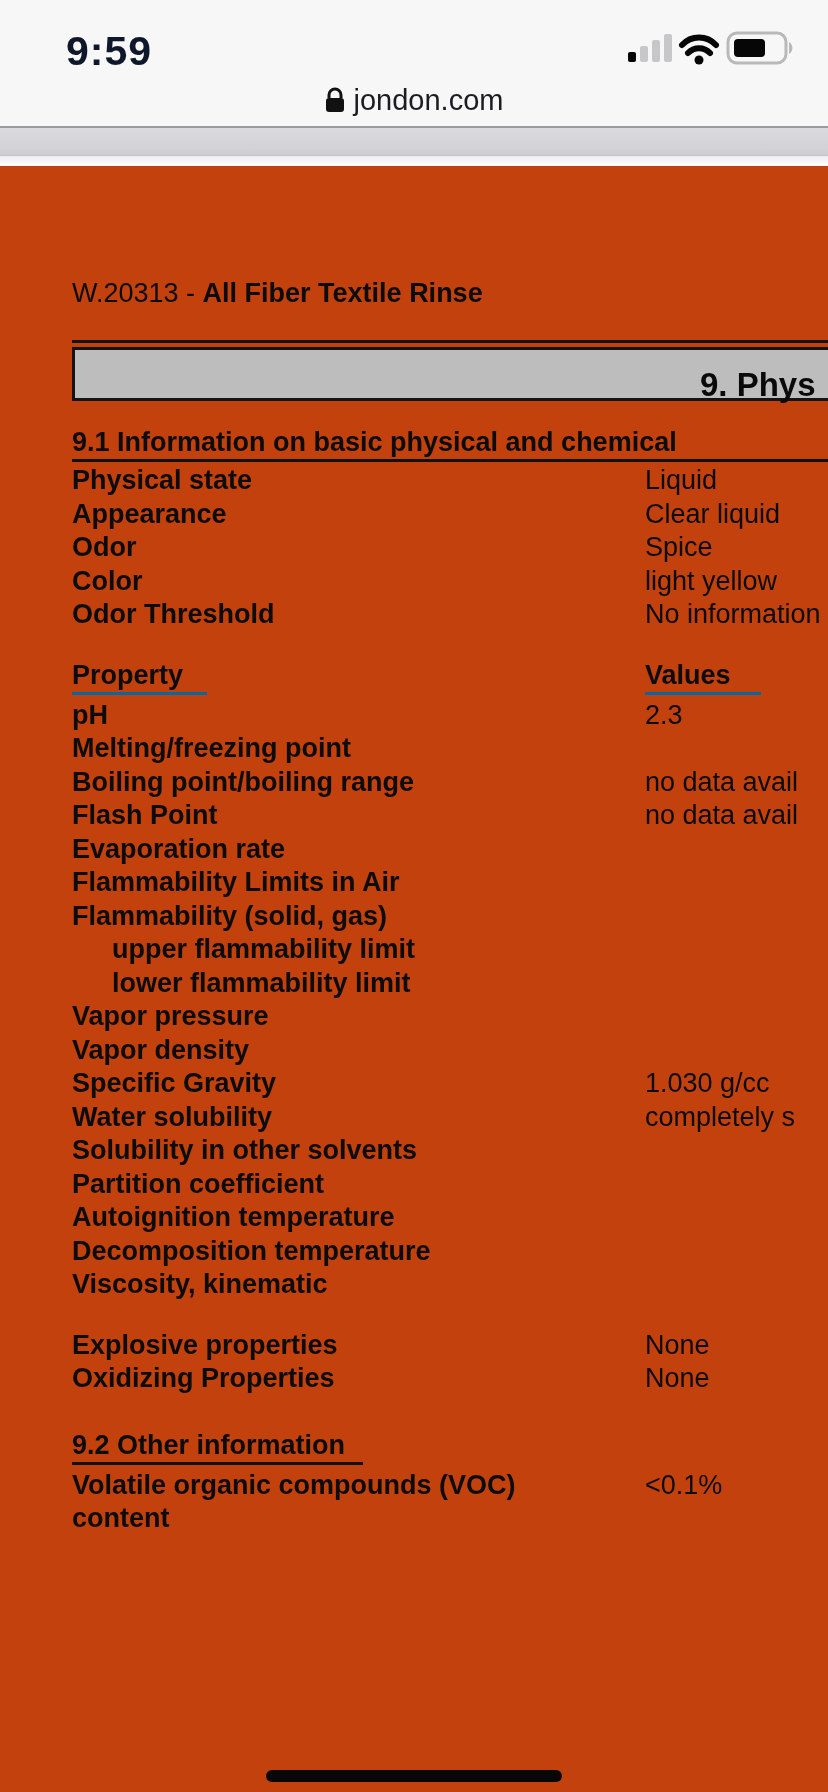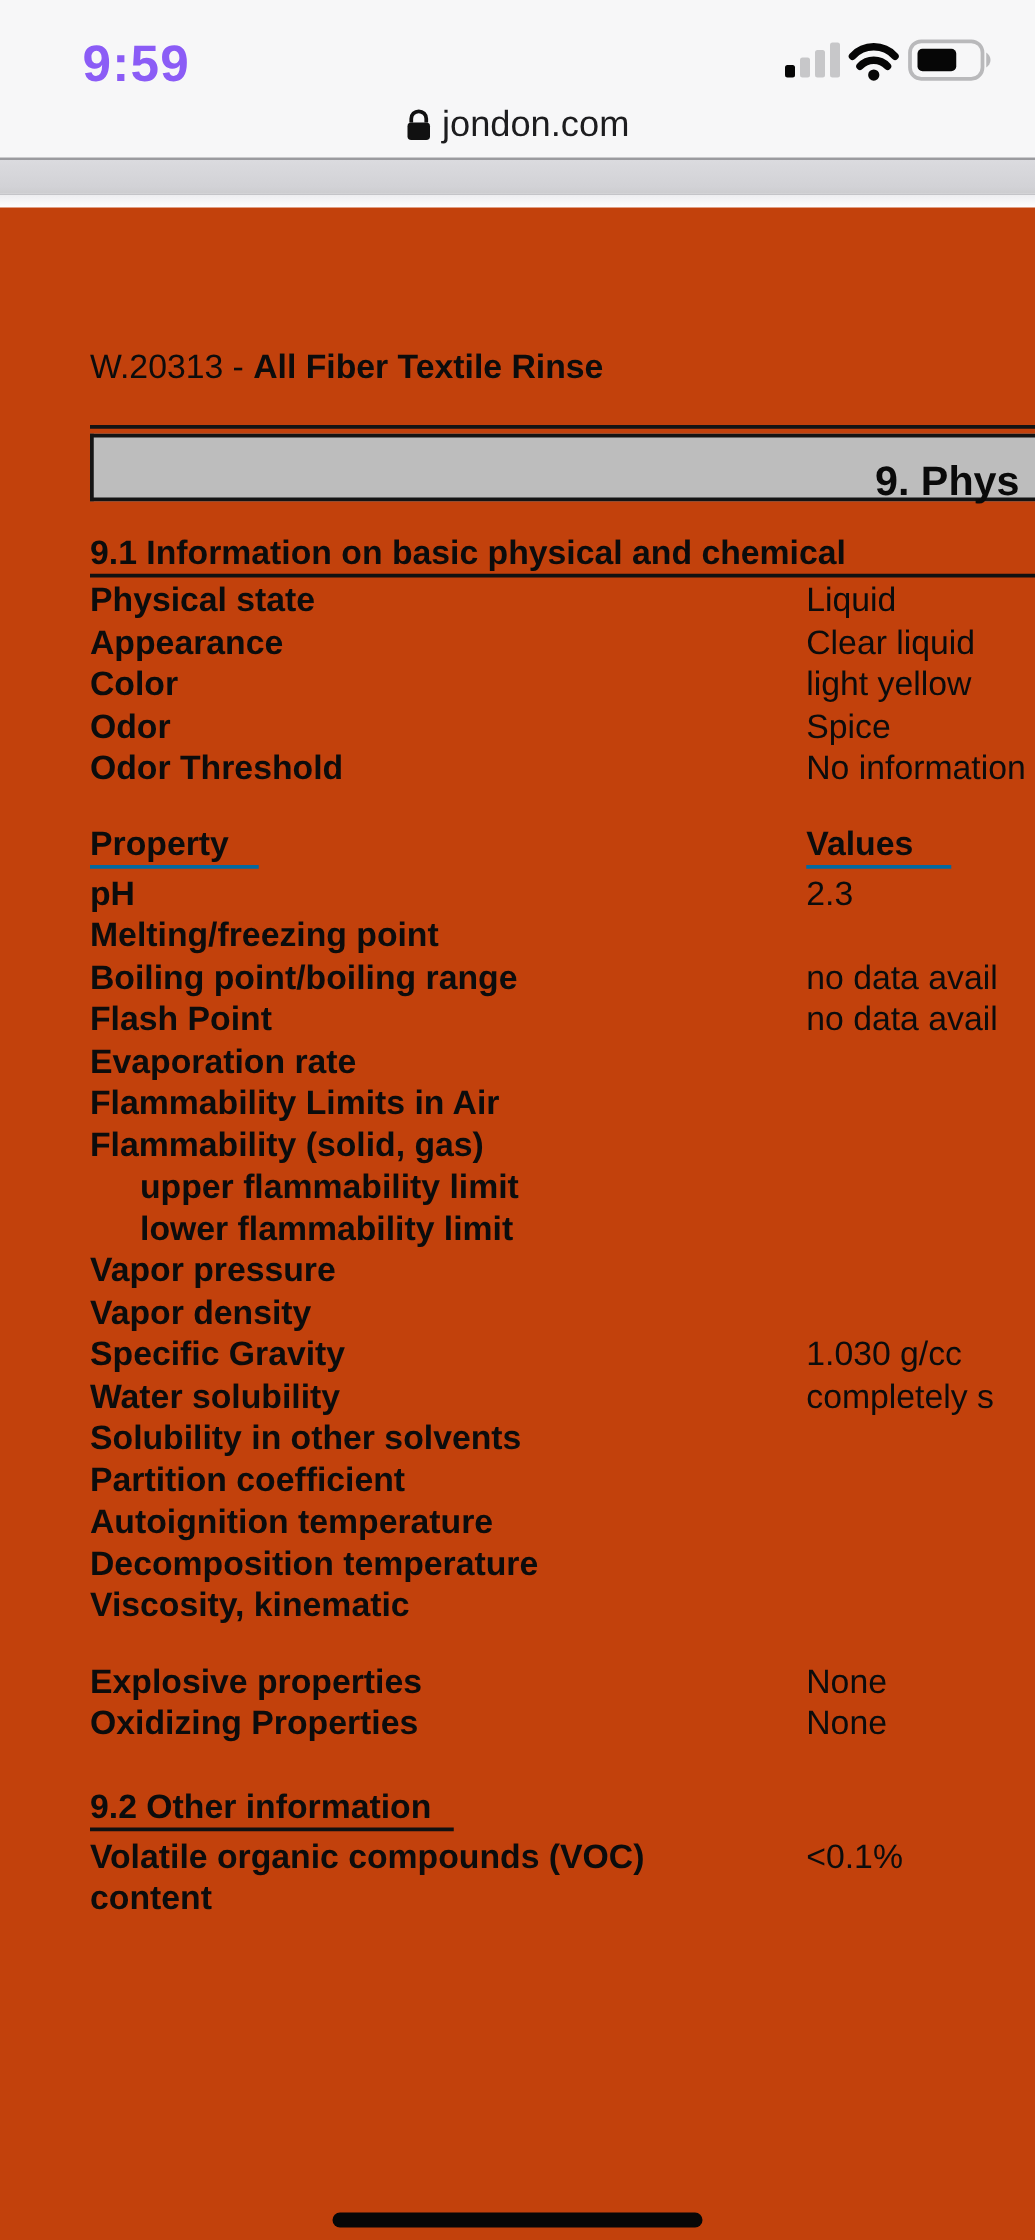--- a/index.html
+++ b/index.html
@@ -2,21 +2,21 @@
 <html><head>
 <meta charset="utf-8">
 <style>
   html,body{margin:0;padding:0;background:#000;}
   .screen{
     position:relative;width:828px;height:1792px;overflow:hidden;
     background:#fefefe;font-family:"Liberation Sans",sans-serif;color:#0c0c0c;
   }
   
   .chrome-top{position:absolute;top:0;left:0;width:828px;height:126px;background:#f7f7f8;}
-  .time{position:absolute;left:66px;top:28px;font-size:41px;font-weight:bold;letter-spacing:1px;color:#8b5cf6;}
+  .time{position:absolute;left:66px;top:28px;font-size:41px;font-weight:bold;letter-spacing:1px;color:#0f172a;}
   .status-icons{position:absolute;right:30px;top:30px;width:170px;height:36px;}
   .url-row{position:absolute;top:74px;left:0;width:828px;height:52px;text-align:center;cursor:pointer;}
   .url-inner{display:inline-flex;align-items:center;gap:9px;height:52px;}
   .url-text{font-size:29px;color:#1d1d1f;}
   
   .tab-strip{position:absolute;top:126px;left:0;width:828px;height:30px;
     background:linear-gradient(180deg,#dbdbdf 0%,#d2d2d6 80%,#cccccf 100%);
     border-top:2px solid #9b9b9f;border-bottom:1px solid #c4c4c8;box-sizing:border-box;}
   .strip-fade{position:absolute;top:156px;left:0;width:828px;height:10px;
     background:linear-gradient(180deg,#ededf0,#fefefe);}
@@ -119,26 +119,26 @@
     <div class="rows gap-sm">
         <div class="prop-row">
           <span class="lbl">Physical state</span>
           <span class="val">Liquid</span>
         </div>
         <div class="prop-row">
           <span class="lbl">Appearance</span>
           <span class="val">Clear liquid</span>
         </div>
         <div class="prop-row">
+          <span class="lbl">Odor</span>
+          <span class="val">Spice</span>
+        </div>
+        <div class="prop-row">
           <span class="lbl">Color</span>
           <span class="val">light yellow</span>
-        </div>
-        <div class="prop-row">
-          <span class="lbl">Odor</span>
-          <span class="val">Spice</span>
         </div>
         <div class="prop-row">
           <span class="lbl">Odor Threshold</span>
           <span class="val">No information</span>
         </div>
       </div>
 
     <div class="table-header">
       <span class="ph">Property</span>
       <span class="vh">Values</span>

